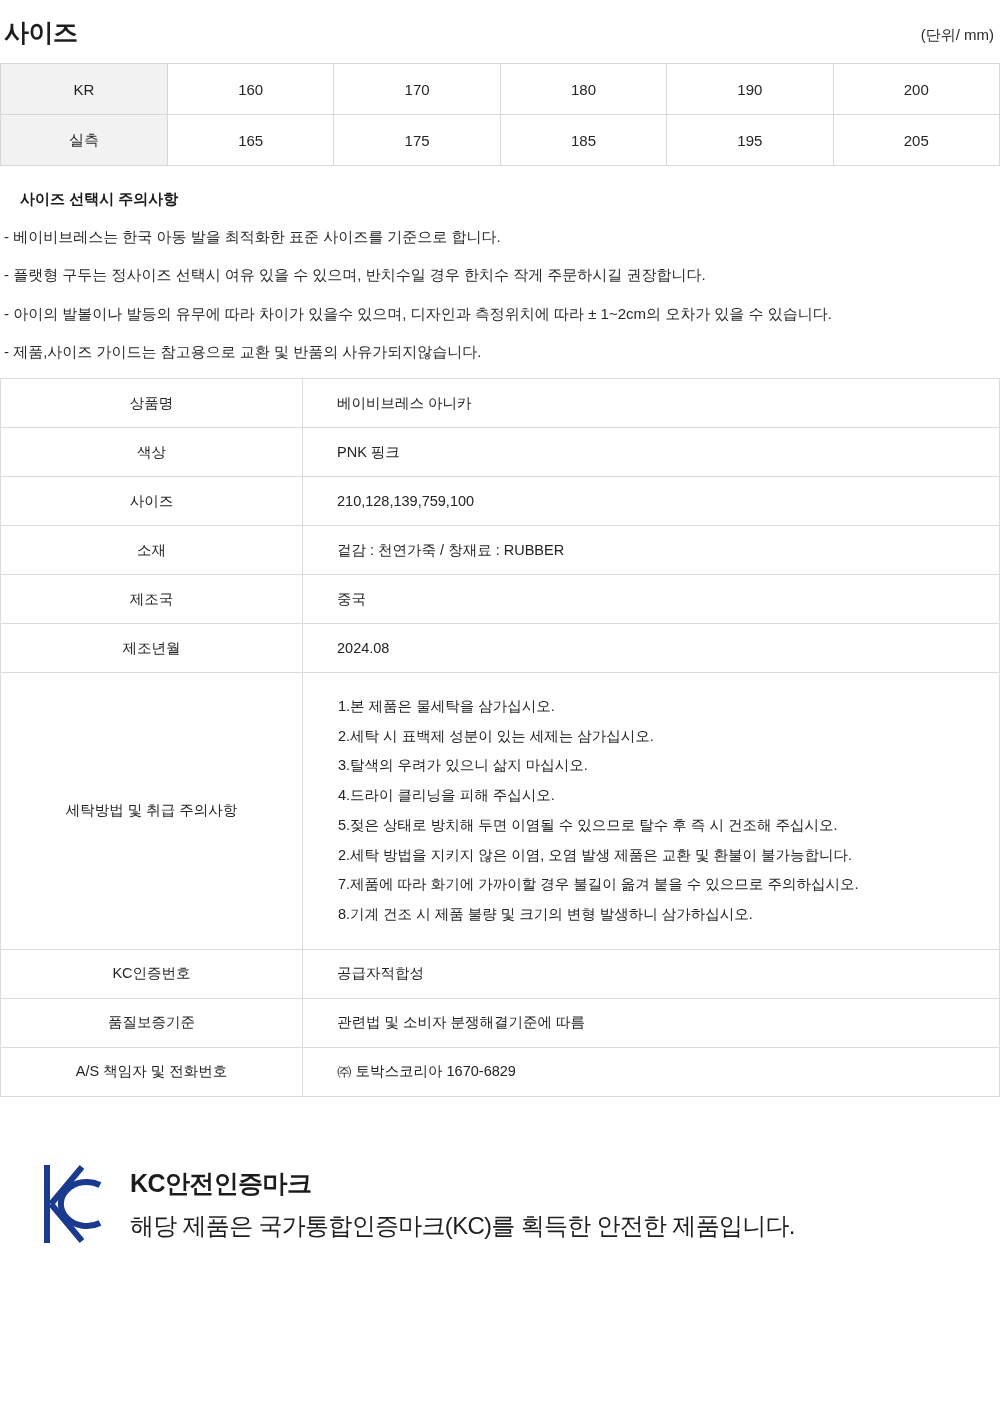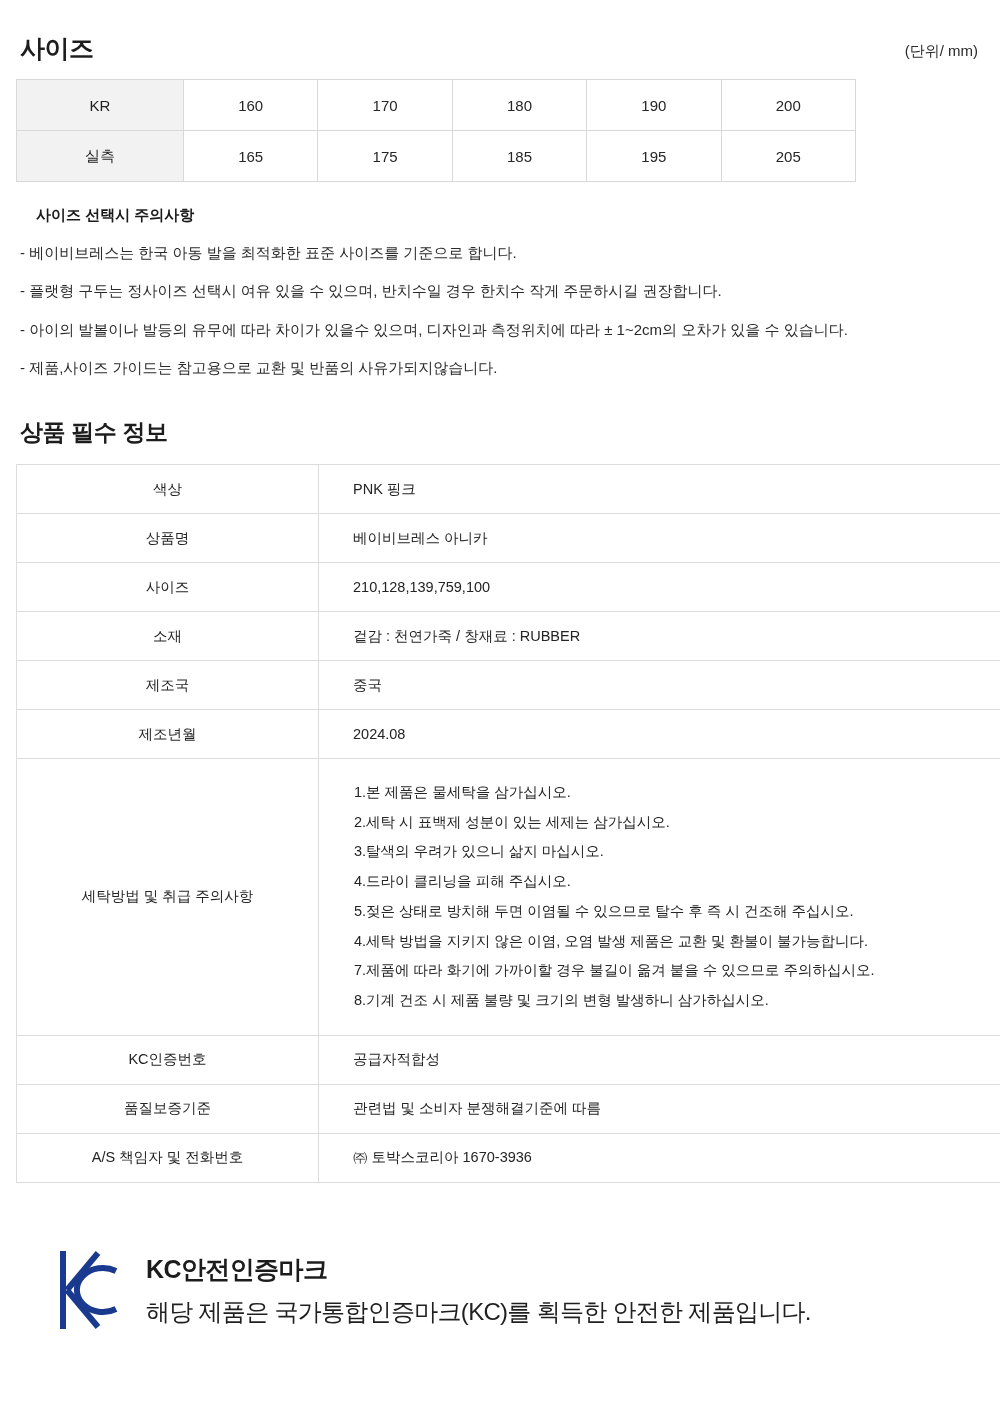--- a/index.html
+++ b/index.html
@@ -11,21 +11,21 @@
   body {
     width: 1000px;
     min-height: 1407px;
     font-family: "Liberation Sans", "DejaVu Sans", sans-serif;
     color: #222222;
     -webkit-font-smoothing: antialiased;
   }
 
   .page {
     width: 1000px;
-    padding: 16px;
+    padding: 0;
     position: relative;
   }
 
   
   .size-head {
     display: flex;
     align-items: flex-end;
     justify-content: space-between;
     padding: 16px 6px 14px 4px;
   }
@@ -36,21 +36,21 @@
     color: #1d1d1d;
   }
   .size-unit {
     font-size: 15px;
     color: #2b2b2b;
     padding-bottom: 4px;
   }
 
   
   table.size-table {
-    width: 840px;
+    width: 1000px;
     border-collapse: collapse;
     table-layout: fixed;
     border-radius: 7px;
   }
   table.size-table td {
     border: 1px solid #d8d8d8;
     height: 51px;
     text-align: center;
     font-size: 15px;
     color: #262626;
@@ -188,31 +188,30 @@
   </table>
 
   <div class="notes">
     <h3>사이즈 선택시 주의사항</h3>
     <p>- 베이비브레스는 한국 아동 발을 최적화한 표준 사이즈를 기준으로 합니다.</p>
     <p>- 플랫형 구두는 정사이즈 선택시 여유 있을 수 있으며, 반치수일 경우 한치수 작게 주문하시길 권장합니다.</p>
     <p>- 아이의 발볼이나 발등의 유무에 따라 차이가 있을수 있으며, 디자인과 측정위치에 따라 ± 1~2cm의 오차가 있을 수 있습니다.</p>
     <p>- 제품,사이즈 가이드는 참고용으로 교환 및 반품의 사유가되지않습니다.</p>
   </div>
 
-  <div class="req-title">상품 필수 정보</div>
 
   <table class="info-table">
     <tbody>
       <tr class="row-h">
+        <th>상품명</th>
+        <td>베이비브레스 아니카</td>
+      </tr>
+      <tr class="row-h">
         <th>색상</th>
         <td>PNK 핑크</td>
-      </tr>
-      <tr class="row-h">
-        <th>상품명</th>
-        <td>베이비브레스 아니카</td>
       </tr>
       <tr class="row-h">
         <th>사이즈</th>
         <td>210,128,139,759,100</td>
       </tr>
       <tr class="row-h">
         <th>소재</th>
         <td>겉감 : 천연가죽 / 창재료 : RUBBER</td>
       </tr>
       <tr class="row-h">
@@ -225,37 +224,37 @@
       </tr>
       <tr class="tall">
         <th>세탁방법 및 취급 주의사항</th>
         <td>
           <ul class="wash-list">
             <li>1.본 제품은 물세탁을 삼가십시오.</li>
             <li>2.세탁 시 표백제 성분이 있는 세제는 삼가십시오.</li>
             <li>3.탈색의 우려가 있으니 삶지 마십시오.</li>
             <li>4.드라이 클리닝을 피해 주십시오.</li>
             <li>5.젖은 상태로 방치해 두면 이염될 수 있으므로 탈수 후 즉 시 건조해 주십시오.</li>
-            <li>4.세탁 방법을 지키지 않은 이염, 오염 발생 제품은 교환 및 환불이 불가능합니다.</li>
+            <li>2.세탁 방법을 지키지 않은 이염, 오염 발생 제품은 교환 및 환불이 불가능합니다.</li>
             <li>7.제품에 따라 화기에 가까이할 경우 불길이 옮겨 붙을 수 있으므로 주의하십시오.</li>
             <li>8.기계 건조 시 제품 불량 및 크기의 변형 발생하니 삼가하십시오.</li>
           </ul>
         </td>
       </tr>
       <tr class="row-h">
         <th>KC인증번호</th>
         <td>공급자적합성</td>
       </tr>
       <tr class="row-h">
         <th>품질보증기준</th>
         <td>관련법 및 소비자 분쟁해결기준에 따름</td>
       </tr>
       <tr class="row-h">
         <th>A/S 책임자 및 전화번호</th>
-        <td>㈜ 토박스코리아 1670-3936</td>
+        <td>㈜ 토박스코리아 1670-6829</td>
       </tr>
     </tbody>
   </table>
 
   <div class="kc-wrap">
     <div class="kc-logo">
       <svg width="62" height="86" viewBox="0 0 62 86" xmlns="http://www.w3.org/2000/svg">
         <g fill="none" stroke="#1a3a8f" stroke-width="6">
           <line x1="5" y1="4" x2="5" y2="82"></line>
           <path d="M9 43 L40 6"></path>

